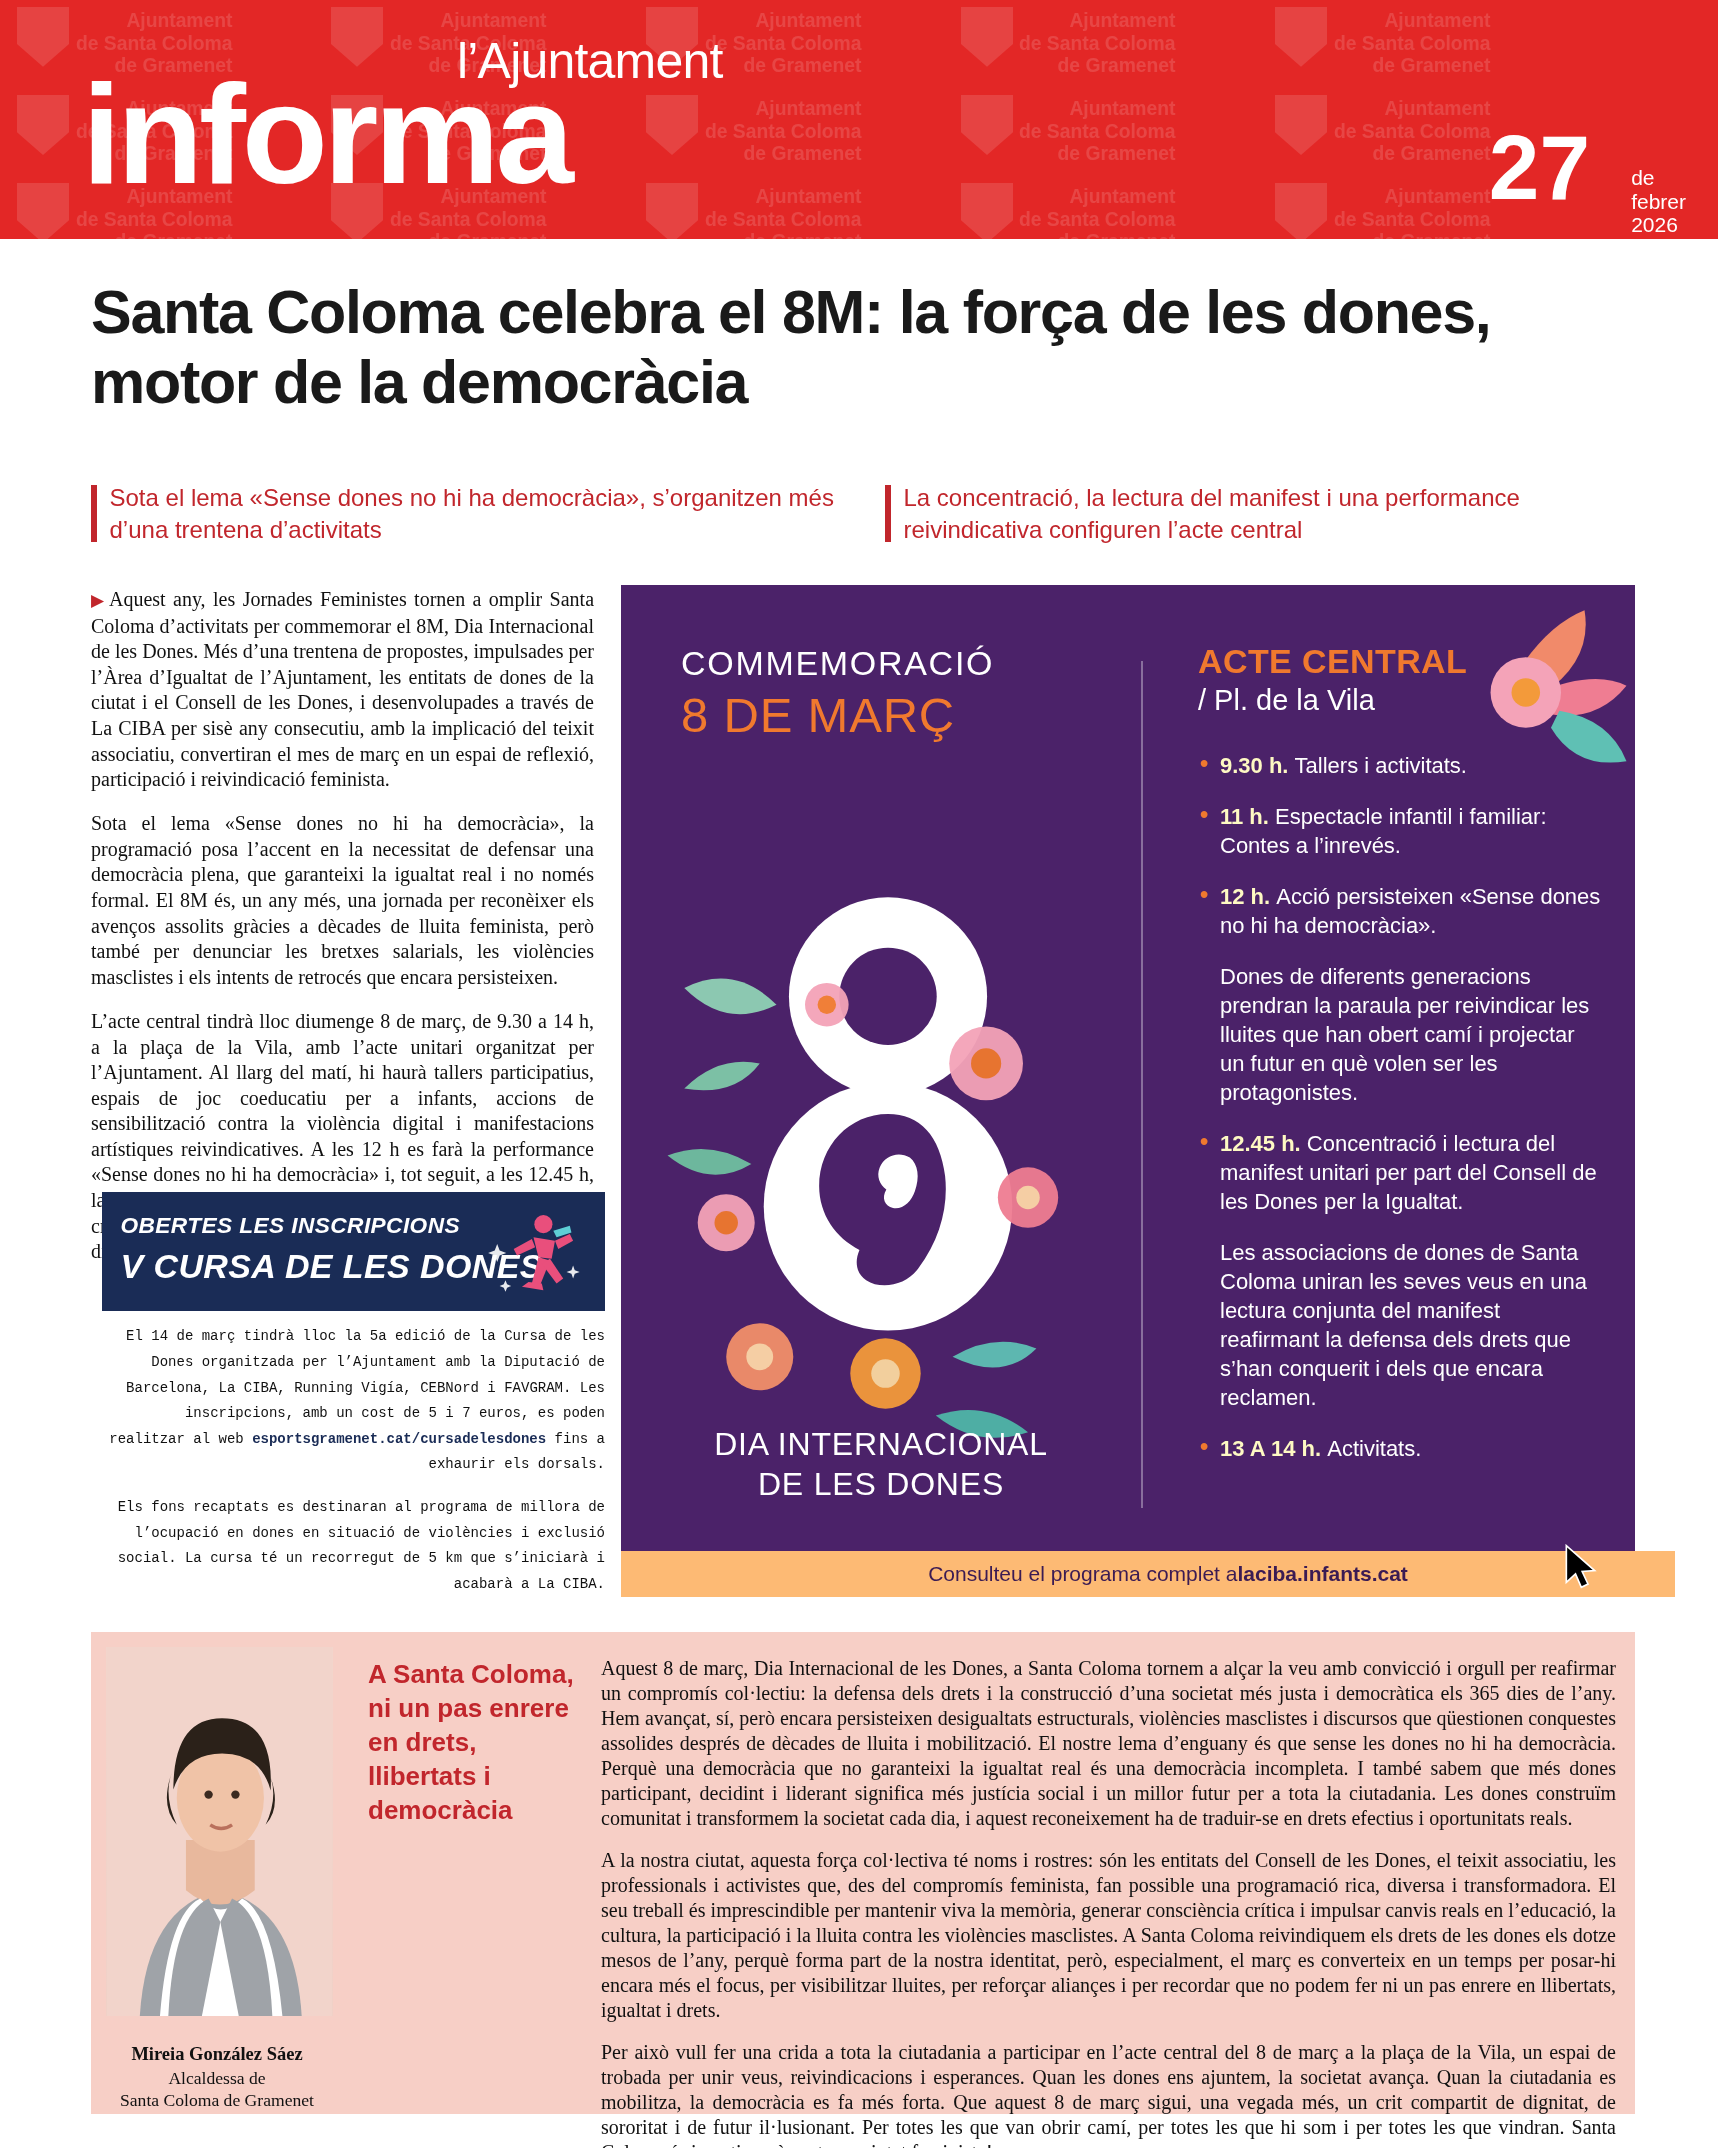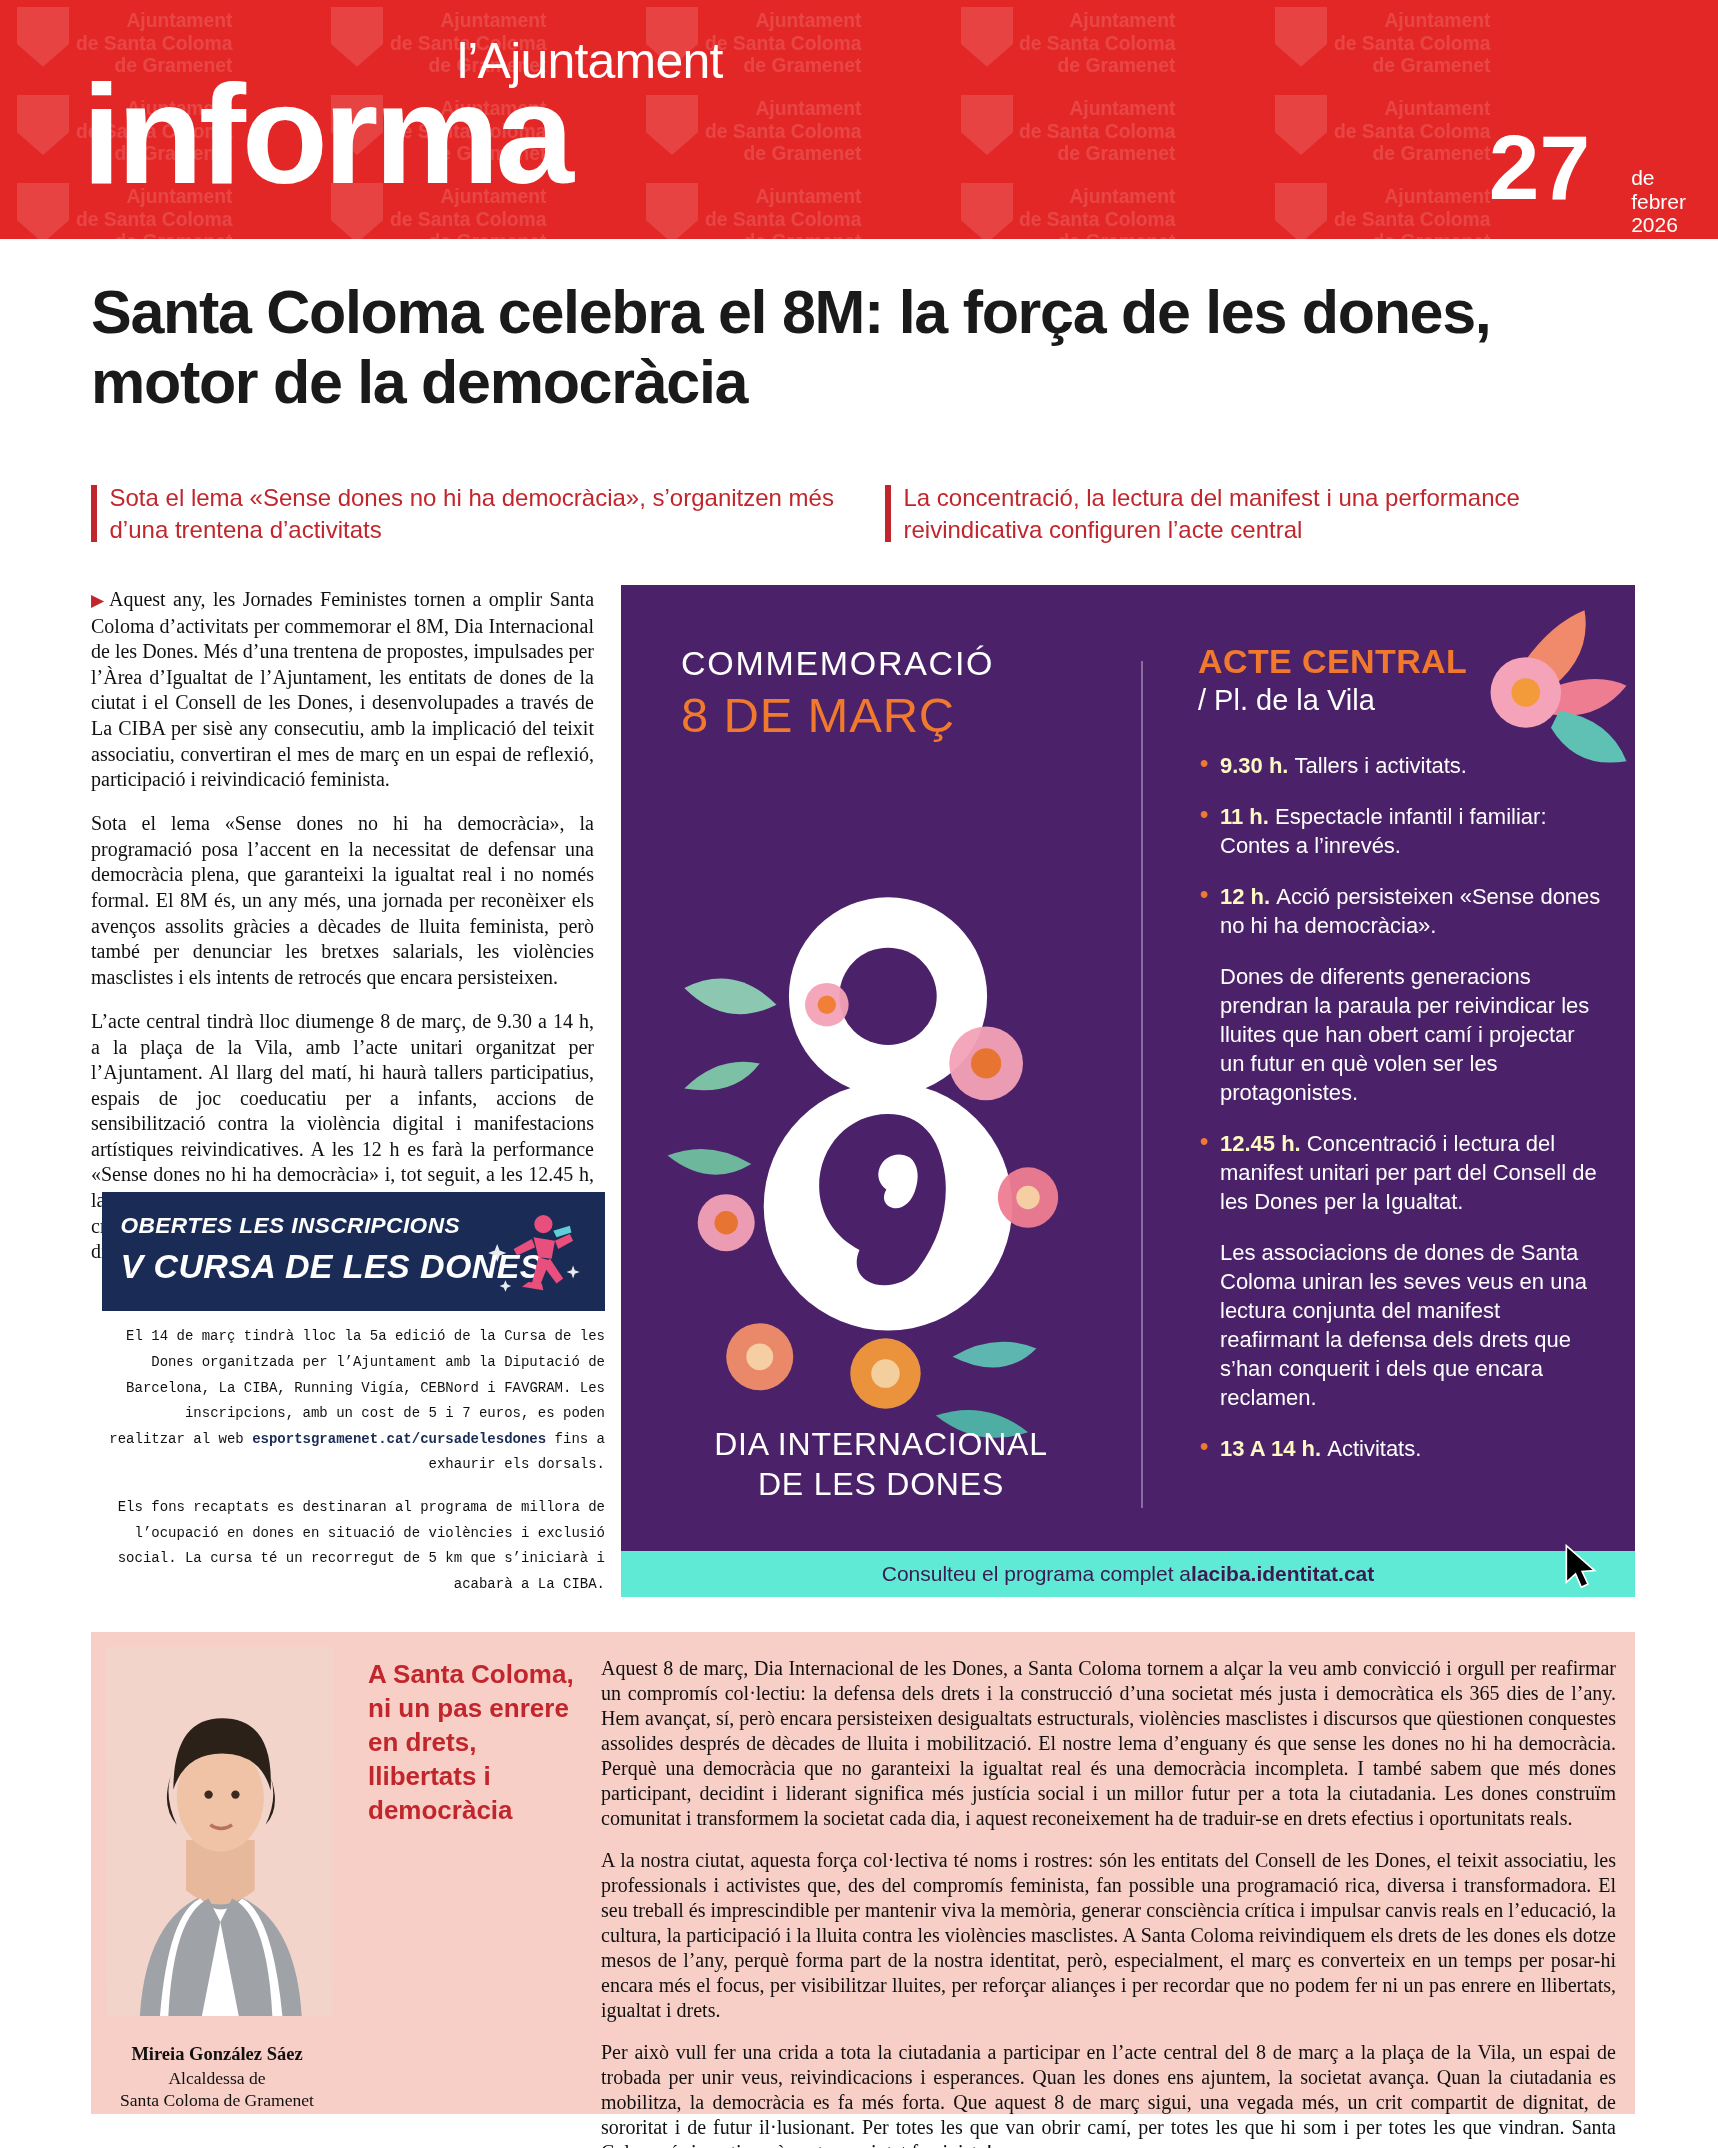--- a/index.html
+++ b/index.html
@@ -330,27 +330,28 @@
     font-family: "Liberation Sans", sans-serif;
     font-size: 22px;
     line-height: 29px;
   }
   .poster-footer {
     position: absolute;
     left: 621px;
     top: 1551px;
     width: 1014px;
     height: 46px;
-    background: #5eead4;
+    background: #fdba74;
     display: flex;
     align-items: center;
     justify-content: center;
     color: #3b1b53;
     font-family: "Liberation Sans", sans-serif;
     font-size: 21px;
+    padding-left: 40px;
   }
   .poster-footer b { color: #3b1b53; }
 
   .cursor {
     position: absolute;
     left: 1561px;
     top: 1544px;
     width: 39px;
     height: 50px;
   }
@@ -604,21 +605,21 @@
       <div class="sched-item bullet"><span class="t">12 h. </span><span>Acció persisteixen «Sense dones no hi ha democràcia».</span></div>
       <div class="sched-note">Dones de diferents generacions prendran la paraula per reivindicar les lluites que han obert camí i projectar un futur en què volen ser les protagonistes.</div>
       <div class="sched-item bullet"><span class="t">12.45 h. </span><span>Concentració i lectura del manifest unitari per part del Consell de les Dones per la Igualtat.</span></div>
       <div class="sched-note">Les associacions de dones de Santa Coloma uniran les seves veus en una lectura conjunta del manifest reafirmant la defensa dels drets que s’han conquerit i dels que encara reclamen.</div>
       <div class="sched-item bullet"><span class="t">13 A 14 h. </span><span>Activitats.</span></div>
     </div>
 </div>
 
 <div class="poster-footer">
   <span>Consulteu el programa complet a </span>
-    <b>laciba.identitat.cat</b>
+    <b>laciba.infants.cat</b>
 </div>
 
 <svg class="cursor" viewBox="0 0 46 60">
   <path d="M6 2 L6 46 L17 36 L24 52 L32 48 L25 33 L40 32 Z" fill="#000000" stroke="#ffffff" stroke-width="2"></path>
 </svg>
 
 <div class="bottom">
   <div class="mayor-photo">
     <svg viewBox="0 0 270 440" style="width:227px;height:369px">
       <rect width="270" height="440" fill="#f2d4cb"></rect>

